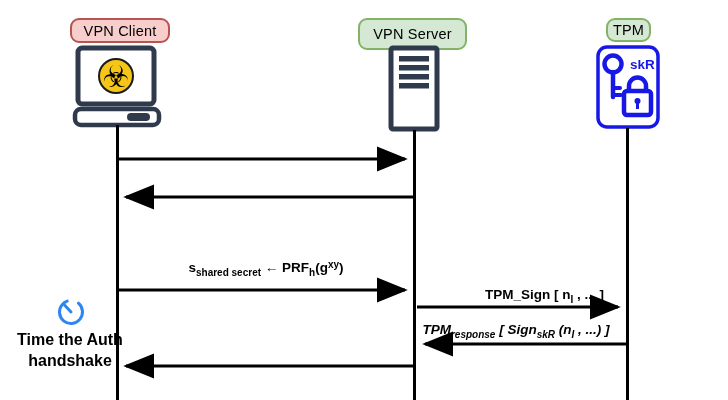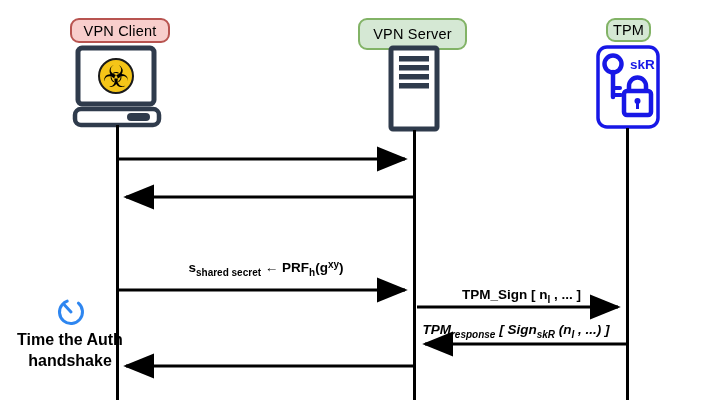--- a/index.html
+++ b/index.html
@@ -83,21 +83,21 @@
     </defs>
     <line x1="118" y1="159" x2="405" y2="159" stroke="#000" stroke-width="2.8" marker-end="url(#ah)"></line>
     <line x1="413" y1="197" x2="126" y2="197" stroke="#000" stroke-width="2.8" marker-end="url(#ah)"></line>
     <line x1="118" y1="290" x2="405" y2="290" stroke="#000" stroke-width="2.8" marker-end="url(#ah)"></line>
     <line x1="417" y1="307" x2="618" y2="307" stroke="#000" stroke-width="2.8" marker-end="url(#ah)"></line>
     <line x1="626" y1="344" x2="425" y2="344" stroke="#000" stroke-width="2.8" marker-end="url(#ah)"></line>
     <line x1="413" y1="366" x2="126" y2="366" stroke="#000" stroke-width="2.8" marker-end="url(#ah)"></line>
   </svg>
 
   <div class="msg" style="left:118px;top:224px;width:296px;margin-top:37px;"><span>s</span><sub>shared secret</sub><span> ← PRF</span><sub>h</sub><span>(g</span><sup>xy</sup><span>)</span></div>
-  <div class="msg" style="left:417px;top:288px;width:209px;"><span>TPM_Sign [ n</span><sub>I</sub><span> , ... ]</span></div>
+  <div class="msg" style="left:417px;top:288px;width:209px;padding-left:23px;"><span>TPM_Sign [ n</span><sub>I</sub><span> , ... ]</span></div>
   <div class="msg" style="left:398px;top:323px;width:236px;font-style:italic;"><span>TPM</span><sub>response</sub><span> [ Sign</span><sub>skR</sub><span> (n</span><sub>I</sub><span> , ...) ]</span></div>
 
   <svg class="icon-abs" style="left:55px;top:296px;" width="32" height="32" viewBox="0 0 32 32">
     <circle cx="16" cy="16" r="11.5" fill="none" stroke="#2e86f0" stroke-width="3" stroke-linecap="round" stroke-dasharray="60 12.3" transform="rotate(-50 16 16)"></circle>
     <line x1="16" y1="16" x2="9.5" y2="9" stroke="#2e86f0" stroke-width="3" stroke-linecap="round"></line>
   </svg>
   <div class="caption" style="left:14px;top:330px;width:112px;">Time the Auth handshake</div>
 
 </div>
 

